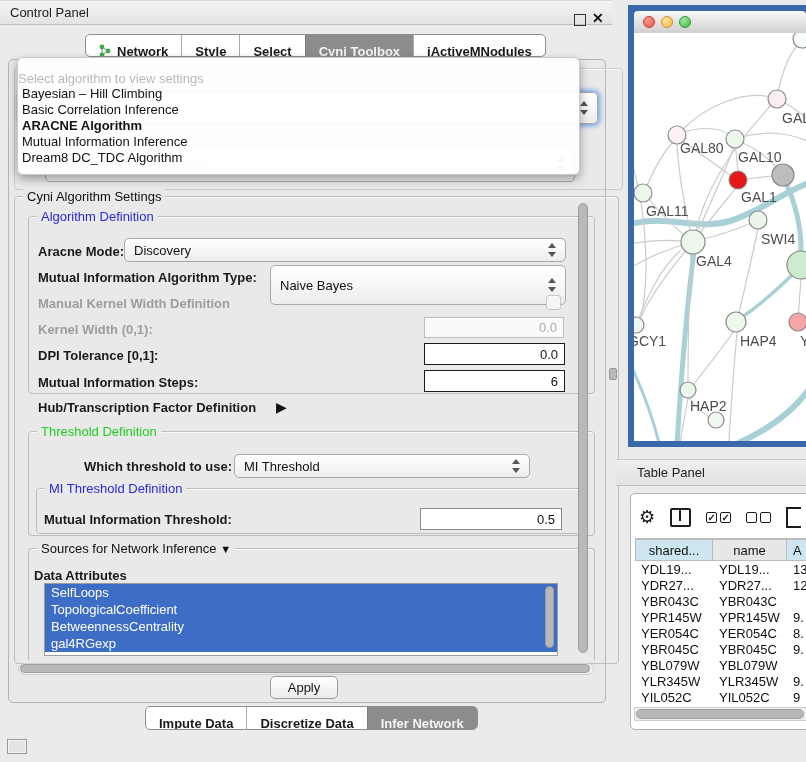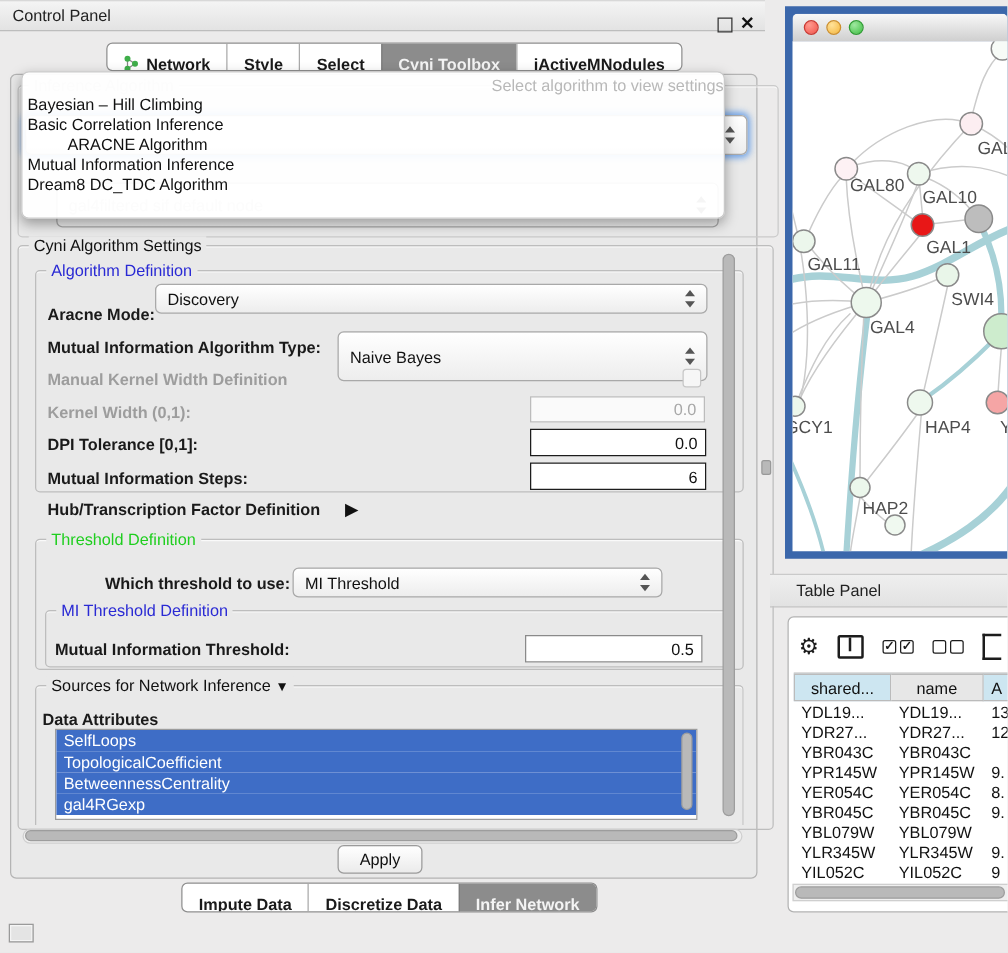--- a/index.html
+++ b/index.html
@@ -39,23 +39,23 @@
   .stepper:before{top:0;border-bottom:5px solid #555;}
   .stepper:after{bottom:0;border-top:5px solid #555;}
   
   .field{background:#fff;border:1.5px solid #1c1c1c;box-sizing:border-box;display:flex;align-items:center;
     justify-content:flex-end;padding-right:6px;font-size:13px;color:#111;}
   .field.dis{border:1px solid #bcbcbc;background:#fafafa;color:#a8a8a8;}
   .field.thin{border:1px solid #8a8a8a;}
   
   .popup{left:17px;top:57px;width:561px;height:116px;background:rgba(255,255,255,.94);
     border:1px solid #c9c9c9;border-radius:6px;box-shadow:0 4px 10px rgba(0,0,0,.35);z-index:50;}
-  .pop-ph{text-align:right;font-size:13px;color:#b8b8b8;padding-top:3px;}
+  .pop-ph{text-align:left;font-size:13px;color:#b8b8b8;padding-top:13px;}
   .pop-item{font-size:13px;color:#111;line-height:16px;padding-left:4px;white-space:nowrap;}
-  .pop-item.b{font-weight:normal;margin-left:32px;}
+  .pop-item.b{font-weight:bold;}
   
   .attrlist{background:#fff;border:1px solid #9c9c9c;overflow:hidden;}
   .attr-item{background:#3e6dc6;color:#fff;font-size:13px;line-height:17px;padding-left:6px;white-space:nowrap;}
   
   .vthumb,.hthumb{background:#b9b9b9;border:1px solid #9d9d9d;border-radius:5px;}
   .htrack{background:#efefef;border:1px solid #cfcfcf;border-radius:6px;}
   
   .btn{background:linear-gradient(#ffffff,#ebebeb);border:1px solid #9b9b9b;border-radius:5px;
     display:flex;align-items:center;justify-content:center;font-size:13px;color:#111;}
   
@@ -147,21 +147,21 @@
 </div>
 
 <div class="abs gbox" style="left:14px;top:196px;width:582px;height:466px;">
   <span class="glegend">Cyni Algorithm Settings</span>
 </div>
 
 <div class="abs gbox" style="left:28px;top:216px;width:544px;height:176px;">
   <span class="glegend blue">Algorithm Definition</span>
 </div>
 <div class="abs lbl" style="left:38px;top:244px;">Aracne Mode:</div>
-<div class="abs combo" style="left:124px;top:227px;width:442px;height:24px;">
+<div class="abs combo" style="left:124px;top:238px;width:442px;height:24px;">
   <span>Discovery</span>
   <span class="stepper"></span>
 </div>
 <div class="abs lbl" style="left:38px;top:270px;">Mutual Information Algorithm Type:</div>
 <div class="abs combo" style="left:270px;top:265px;width:296px;height:40px;">
   <span>Naive Bayes</span>
   <span class="stepper"></span>
 </div>
 <div class="abs lbl dis" style="left:38px;top:296px;">Manual Kernel Width Definition</div>
 <div class="abs" style="left:546px;top:295px;width:13px;height:13px;border:1px solid #c6c6c6;border-radius:3px;background:#f6f6f6;"></div>

